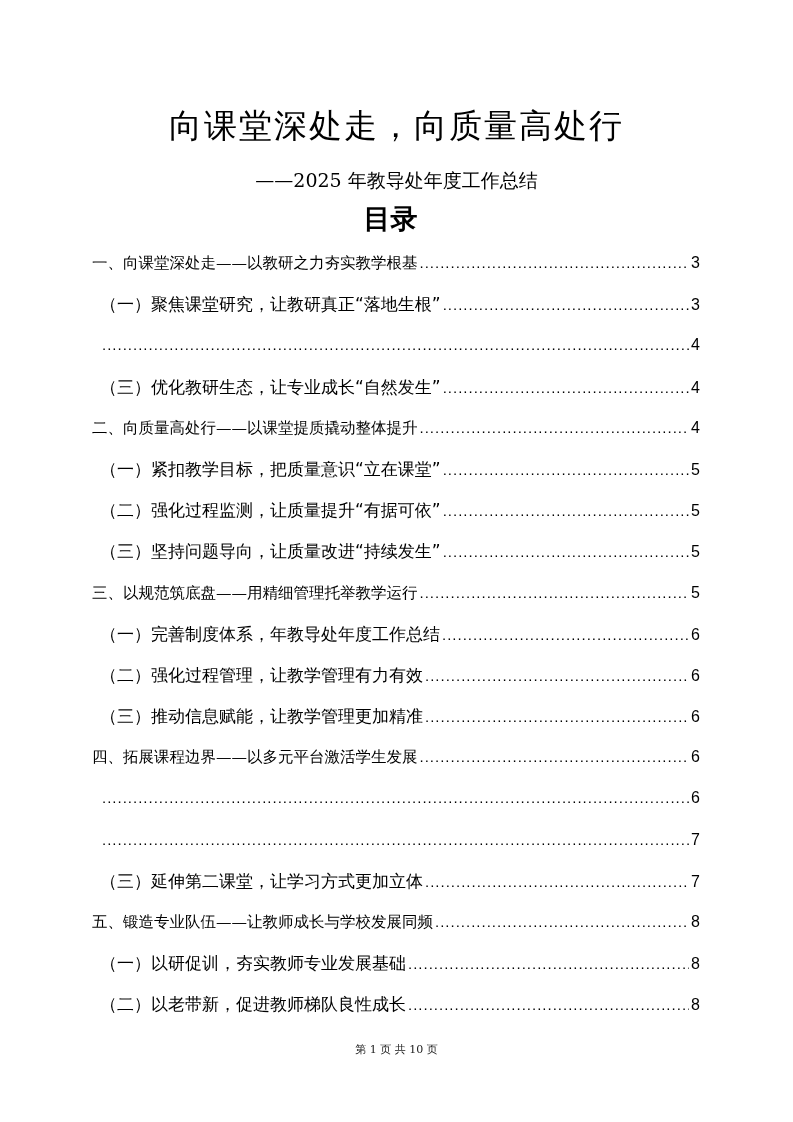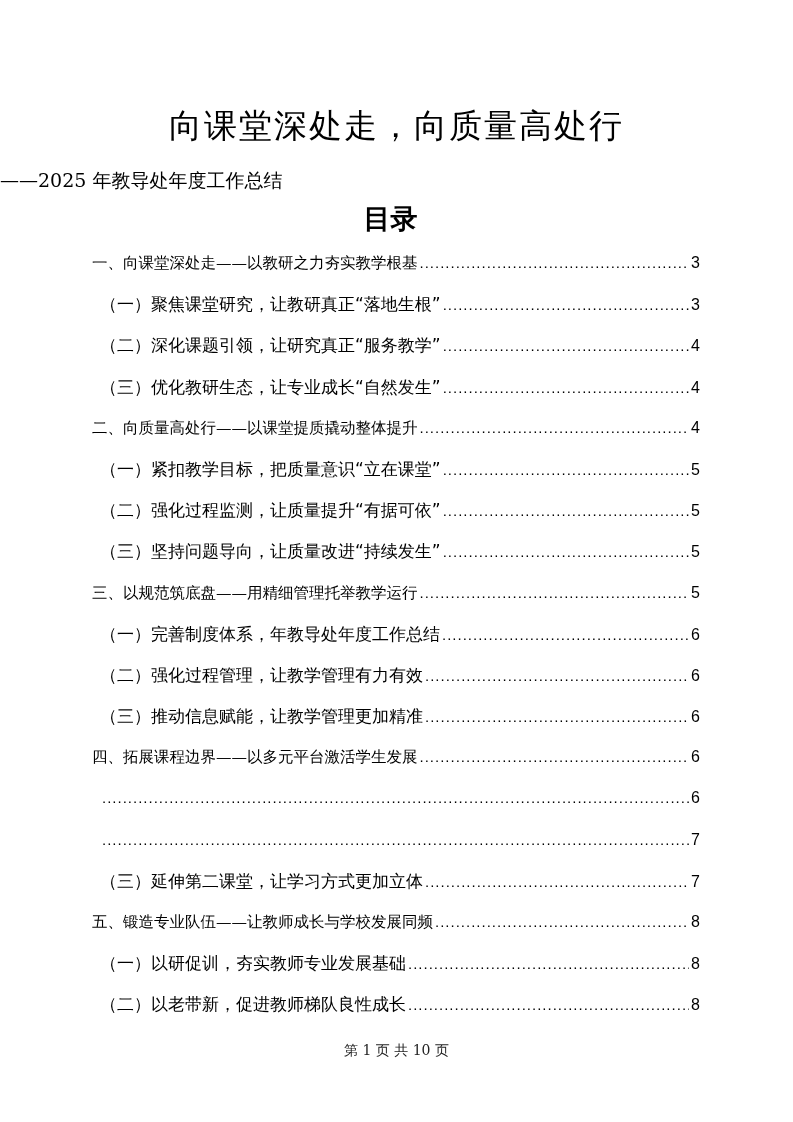--- a/index.html
+++ b/index.html
@@ -2,21 +2,21 @@
 <html><head>
 <meta charset="utf-8">
 <style>
   html, body { margin: 0; padding: 0; background: #ffffff; }
   body { width: 793px; height: 1122px; position: relative; overflow: hidden; color: #000; }
   .title {
     position: absolute; left: 0; width: 793px; top: 101px; text-align: center;
     font-family: Liberation Sans, sans-serif; font-size: 33px; line-height: 50px; letter-spacing: 2px;
   }
   .subtitle {
-    position: absolute; left: 0; width: 793px; top: 165px; 
+    position: absolute; left: 0; width: 793px; top: 165px; text-align: center;
     font-family: "DejaVu Serif", serif; font-size: 19px; line-height: 30px;
   }
   .toc-title {
     position: absolute; left: 0; width: 781px; top: 199px; text-align: center;
     font-family: "DejaVu Sans", sans-serif; font-size: 27px; font-weight: bold; line-height: 40px;
   }
   .toc { position: absolute; left: 92px; width: 608px; top: 248px; }
   .toc-item {
     display: flex; align-items: baseline; height: 41.2px; line-height: 30px; justify-content: space-between;
   }
@@ -26,21 +26,21 @@
   .toc-dots {
     flex: 1; overflow: hidden; white-space: nowrap; margin: 0 2px;
     font-family: "Liberation Sans", sans-serif; font-size: 15px; letter-spacing: 1px;
   }
   .toc-dots::before {
     content: "........................................................................................................................................................................";
   }
   .toc-page { font-family: "Liberation Sans", sans-serif; font-size: 16px; }
   .footer {
     position: absolute; left: 0; width: 793px; top: 1042px; text-align: center;
-    font-family: "DejaVu Serif", serif; font-size: 14px; line-height: 16px; color: #222;
+    font-family: "DejaVu Serif", serif; font-size: 11px; line-height: 16px; color: #222;
   }
 </style>
 </head>
 <body>
 
 <div class="title">向课堂深处走，向质量高处行</div>
 <div class="subtitle">——2025 年教导处年度工作总结</div>
 <div class="toc-title">目录</div>
 
 <div class="toc">
@@ -48,21 +48,20 @@
       <span class="toc-text">一、向课堂深处走——以教研之力夯实教学根基</span>
       <span class="toc-dots"></span>
       <span class="toc-page">3</span>
     </div>
   <div class="toc-item level2">
       <span class="toc-text">（一）聚焦课堂研究，让教研真正“落地生根”</span>
       <span class="toc-dots"></span>
       <span class="toc-page">3</span>
     </div>
   <div class="toc-item level2">
-      <span class="toc-text">（二）深化课题引领，让研究真正“服务教学”</span>
       <span class="toc-dots"></span>
       <span class="toc-page">4</span>
     </div>
   <div class="toc-item level2">
       <span class="toc-text">（三）优化教研生态，让专业成长“自然发生”</span>
       <span class="toc-dots"></span>
       <span class="toc-page">4</span>
     </div>
   <div class="toc-item level1">
       <span class="toc-text">二、向质量高处行——以课堂提质撬动整体提升</span>

